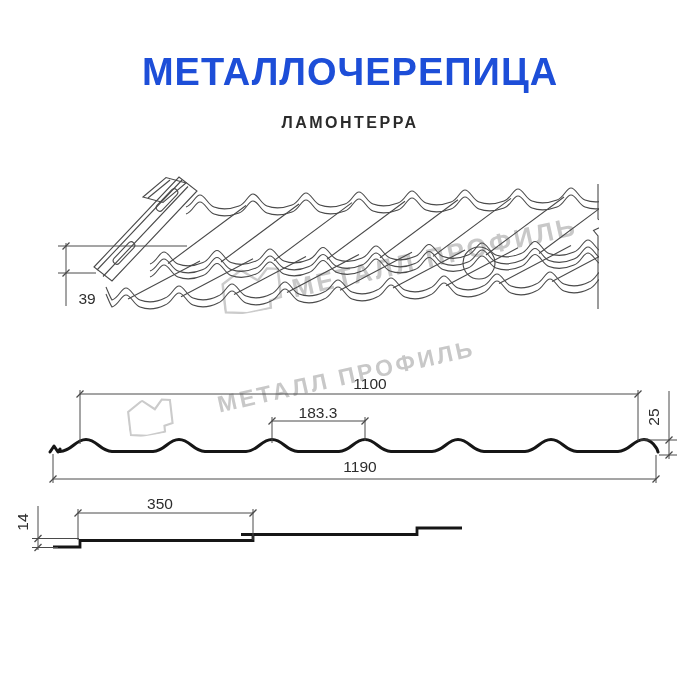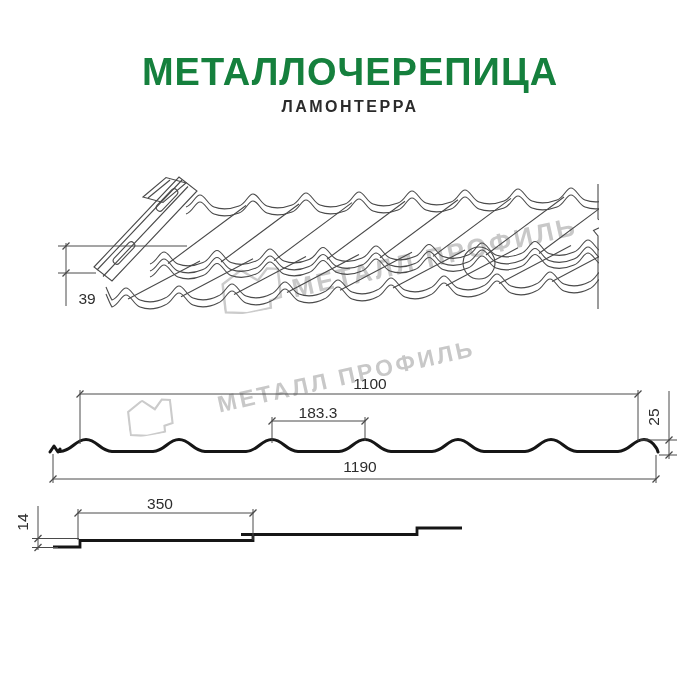--- a/index.html
+++ b/index.html
@@ -1,22 +1,22 @@
 <!DOCTYPE html>
 <html><head>
 <meta charset="utf-8">
 <style>
   html,body{margin:0;padding:0;background:#fff;}
   .page{position:relative;width:700px;height:700px;background:#ffffff;overflow:hidden;
         font-family:"Liberation Sans",sans-serif;}
   
   .hdr{position:absolute;left:0;top:0;width:700px;text-align:center;}
   .title{margin:0;padding-top:52px;font-size:38px;font-weight:800;letter-spacing:1px;
-         color:#15803d;line-height:1.1;}
-  .subtitle{margin-top:4px;font-size:16px;font-weight:600;letter-spacing:2.5px;color:#2b2b2b;}
+         color:#1d4ed8;line-height:1.1;}
+  .subtitle{margin-top:20px;font-size:16px;font-weight:600;letter-spacing:2.5px;color:#2b2b2b;}
   
   .wm-text{position:absolute;color:#c8c8c8;font-weight:700;white-space:nowrap;
            transform-origin:0 0;letter-spacing:3px;}
   .wm-text.a{left:289px;top:274px;font-size:26px;transform:rotate(-12.5deg);}
   .wm-text.b{left:215px;top:392px;font-size:23px;transform:rotate(-12.5deg);}
   .wm-logo{position:absolute;}
   .wm-logo.a{left:221px;top:268px;transform:rotate(-10deg);}
   .wm-logo.b{left:127px;top:399px;transform:rotate(-10deg);}
   
   svg.drawing{position:absolute;left:0;top:0;}

